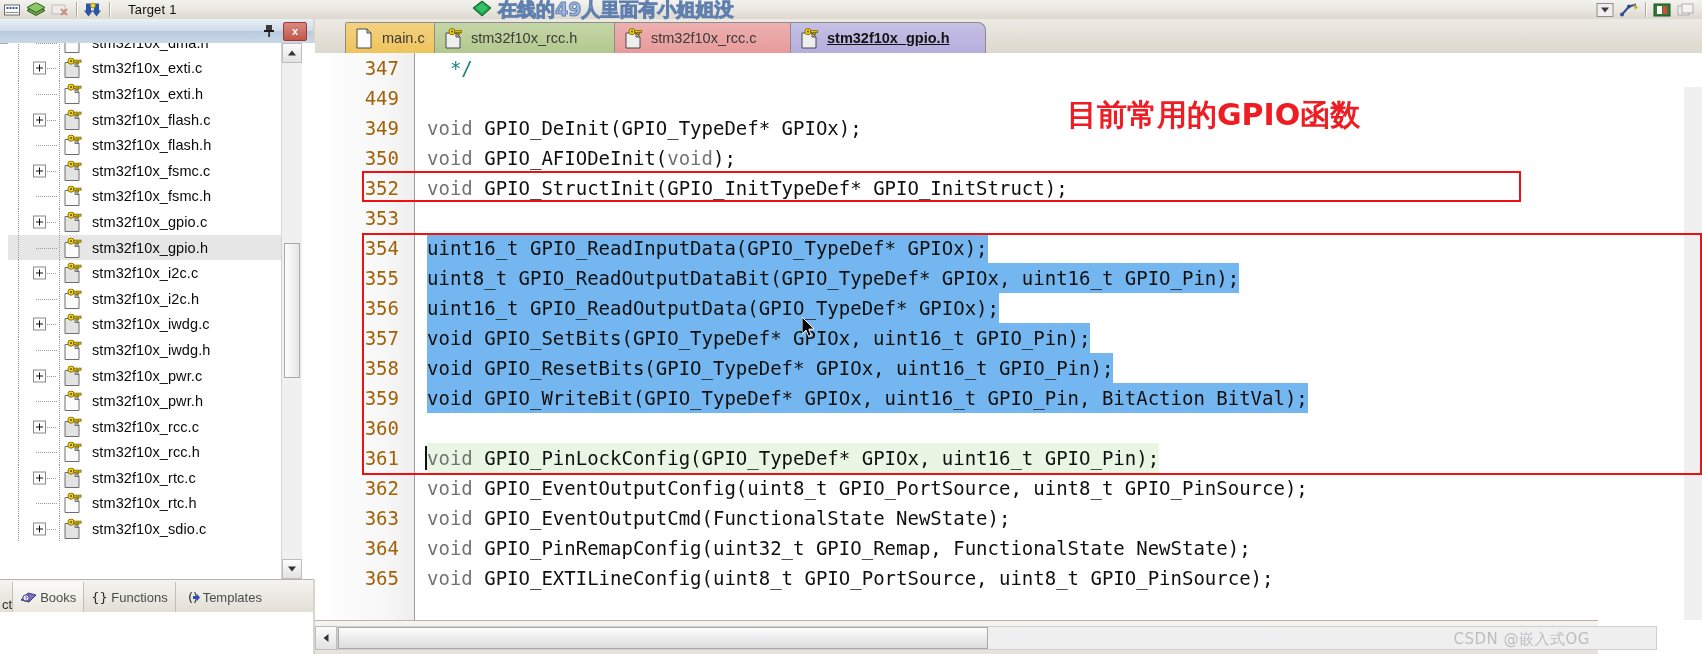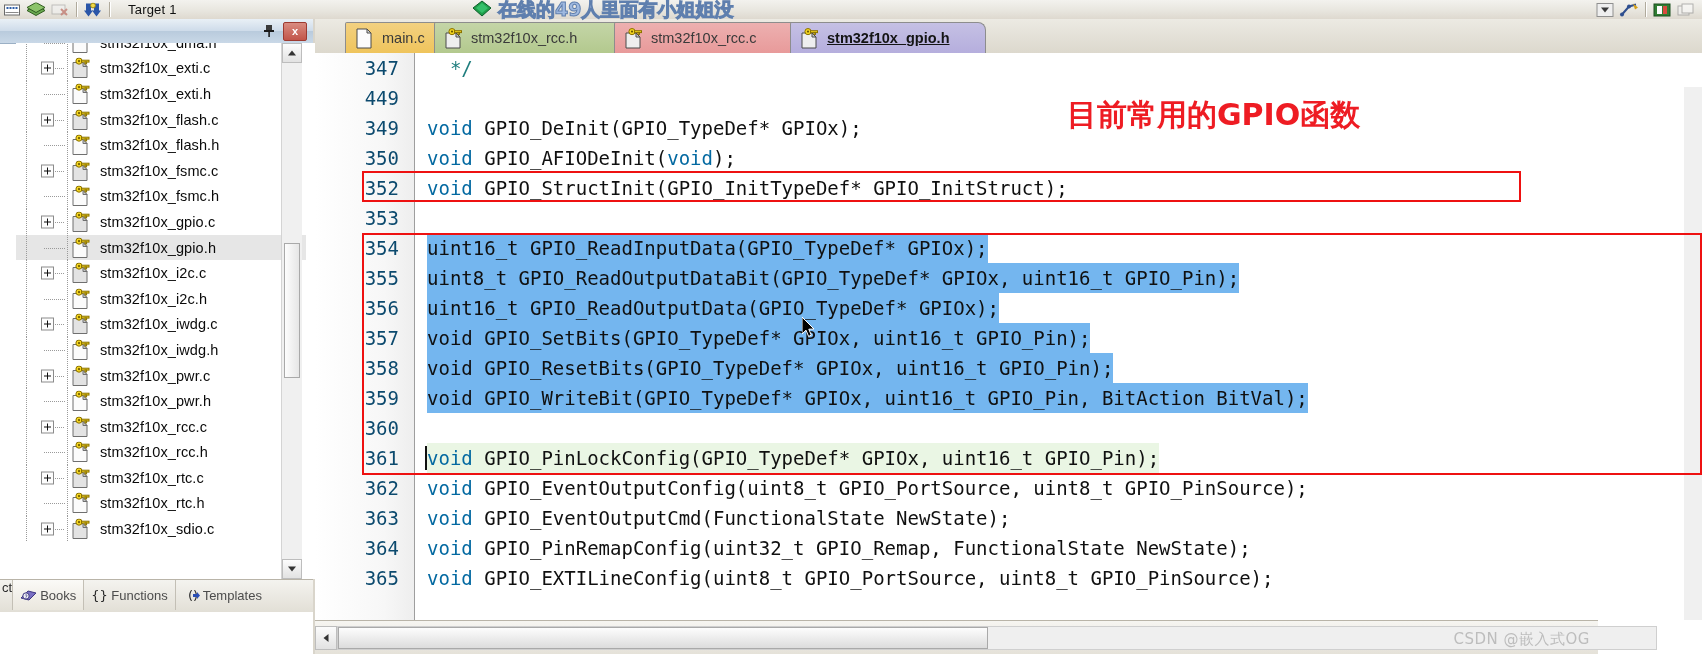--- a/index.html
+++ b/index.html
@@ -58,21 +58,21 @@
   .pin-btn{width:16px;height:16px;margin-right:6px;position:relative;cursor:pointer;}
   .close-btn{
     width:22px;height:17px;margin-right:6px;
     background:linear-gradient(to bottom,#d98b80,#c2554a);
     border:1px solid #9d3a31;border-radius:2px;
     color:#fff;font-size:11px;font-weight:bold;
     display:flex;align-items:center;justify-content:center;
     cursor:pointer;font-family:"Liberation Sans",sans-serif;
   }
   .tree{
-    position:absolute;left:16px;top:24px;width:313px;height:536px;
+    position:absolute;left:8px;top:24px;width:313px;height:536px;
     background:#ffffff;overflow:hidden;
   }
   .tree-inner{position:absolute;left:0;top:0;width:290px;}
   .tree-row{
     height:25.6px;display:flex;align-items:center;position:relative;
     white-space:nowrap;cursor:pointer;
   }
   .tree-row.selected{background:#e6e6e6;}
   .dotline{
     position:absolute;left:10px;top:0;width:1px;height:100%;
@@ -127,21 +127,21 @@
   .arr{position:absolute;left:50%;top:50%;transform:translate(-50%,-50%);width:0;height:0;}
   .arr.up{border-left:4px solid transparent;border-right:4px solid transparent;border-bottom:5px solid #333;}
   .arr.down{border-left:4px solid transparent;border-right:4px solid transparent;border-top:5px solid #333;}
   .arr.left{border-top:4px solid transparent;border-bottom:4px solid transparent;border-right:5px solid #333;}
 
   
   .lb-bar{
     position:absolute;left:0;top:579px;width:313px;height:32px;
     background:linear-gradient(to bottom,#f4f3ef,#e2dfd6);
     border-top:1px solid #b9b4a8;
-    display:flex;align-items:flex-start;
+    display:flex;align-items:flex-end;
   }
   .lb-frag{font-size:13px;color:#2b2b2b;padding-left:2px;}
   .lb-tab{
     display:flex;align-items:center;gap:3px;height:30px;padding:0 7px;
     font-size:13px;color:#4c4c4c;cursor:pointer;
     border-left:1px solid #c3bfb5;
   }
   .lb-tab.first{
     border-left:1px solid #c3bfb5;
     background:linear-gradient(to bottom,#fbfaf7,#eae7de);
@@ -184,27 +184,27 @@
     position:absolute;left:100px;top:0;width:10px;height:567px;background:#ffffff;
   }
   .lines{
     position:absolute;left:0;top:0;width:1387px;height:567px;
     font-family:"DejaVu Sans Mono","Liberation Mono",monospace;
     font-size:19px;line-height:30px;
   }
   .ln-row{position:relative;height:30px;white-space:pre;}
   .ln-num{
     position:absolute;left:0;top:0;width:84px;text-align:right;
-    color:#0c4a6e;font-size:19px;
+    color:#a16207;font-size:19px;
     font-family:"DejaVu Sans Mono","Liberation Mono",monospace;
   }
   .ln-code{
     position:absolute;left:112px;top:0;white-space:pre;color:#101010;
   }
-  .ln-code .kw{color:#0369a1;}
+  .ln-code .kw{color:#737373;}
   .ln-code .cm{color:#1e7d7d;}
   .hl-row .ln-code{background:#74b6ef;}
   .cur-row .ln-code{background:#eaf6e4;}
   .cur-row{background:transparent;}
   .caret{
     position:absolute;left:110px;top:3px;width:2px;height:24px;background:#111;
   }
 
   
   .redbox{position:absolute;border:2px solid #ee1111;box-sizing:border-box;pointer-events:none;z-index:20;}

